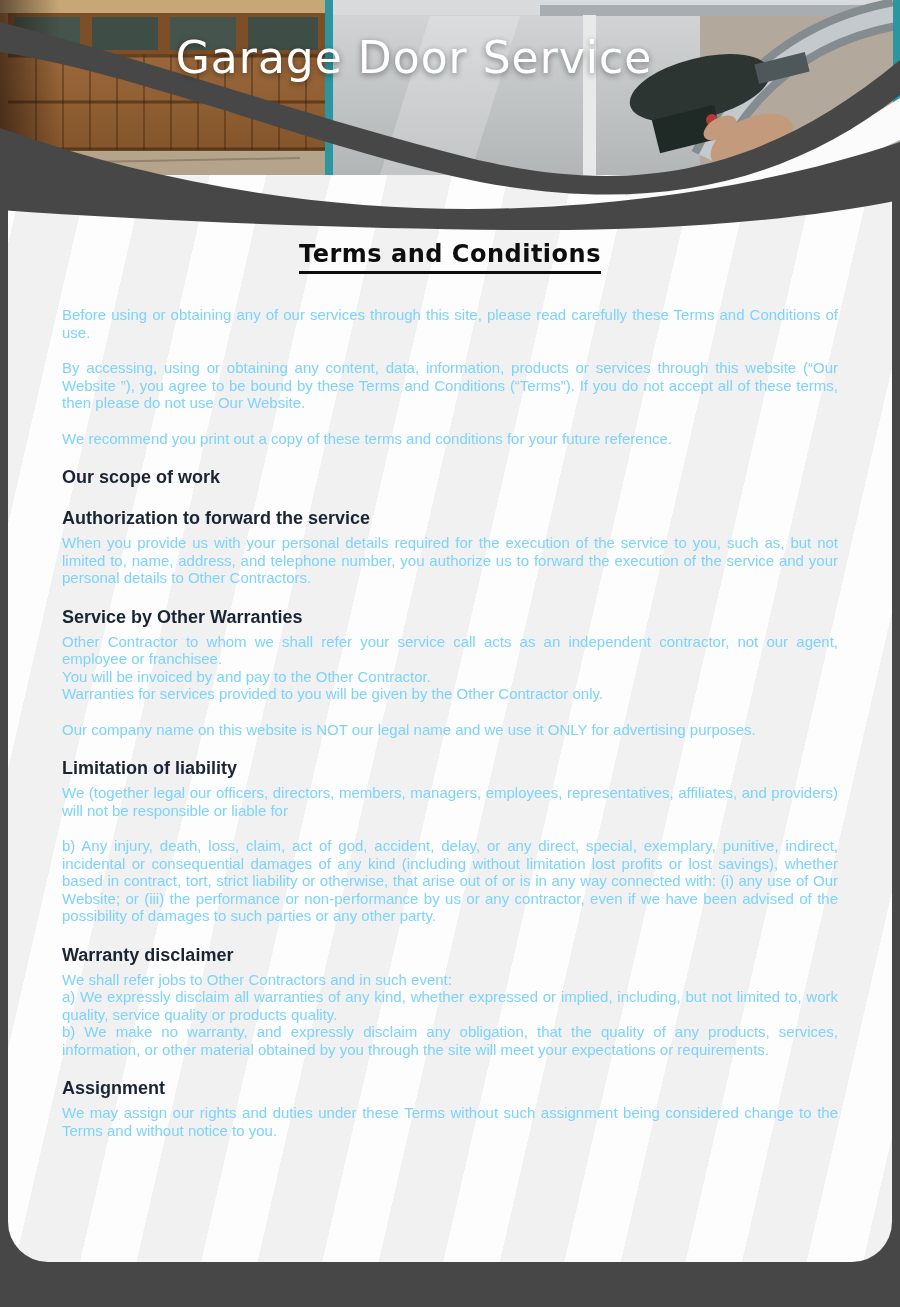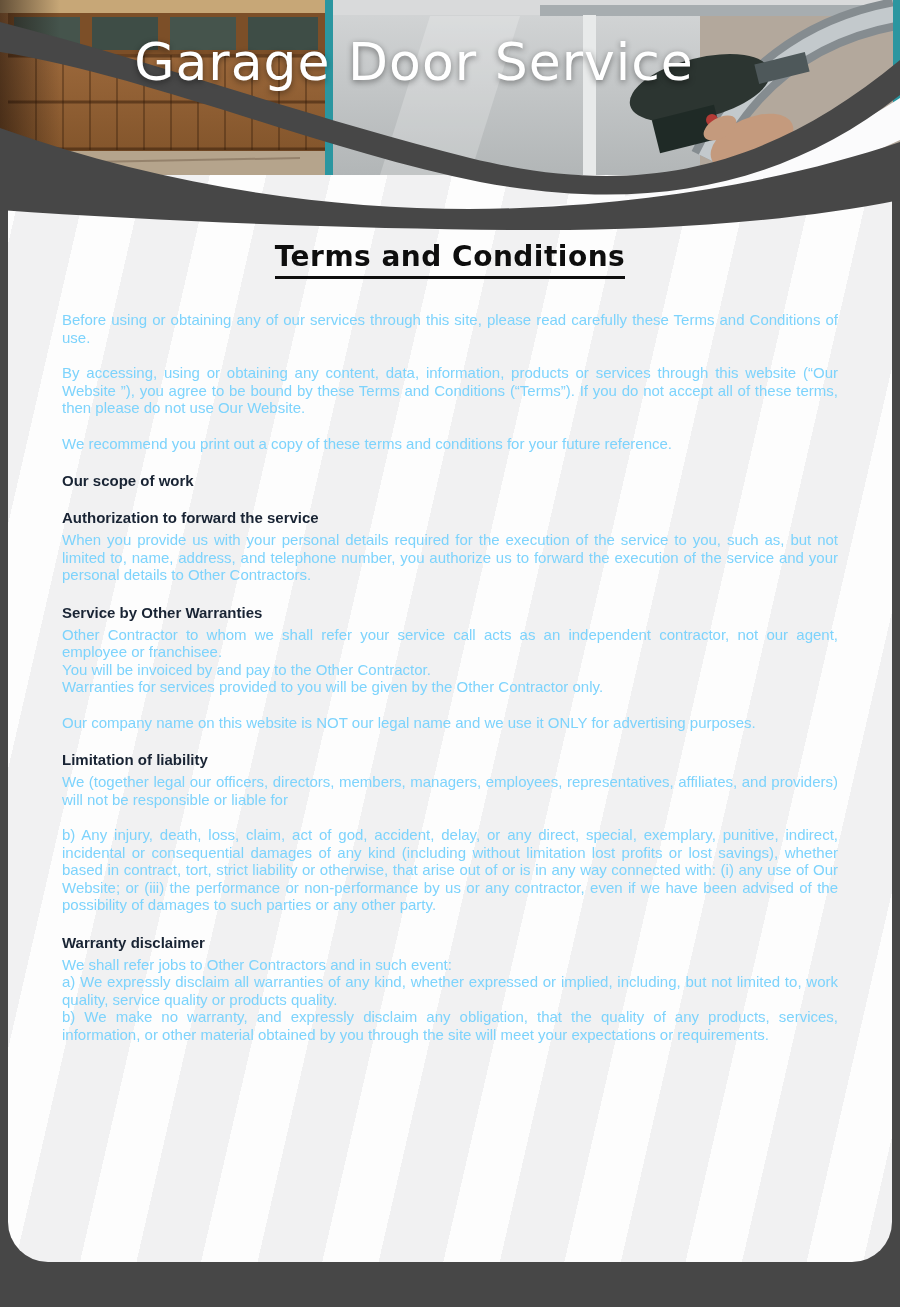--- a/index.html
+++ b/index.html
@@ -16,49 +16,49 @@
     background:repeating-linear-gradient(103deg,
       #fdfdfd 0px,#fdfdfd 55px,
       #f1f1f2 55px,#f1f1f2 118px);
     border-radius:0 0 40px 40px;
   }
   .header-art{position:absolute;top:0;left:0;width:900px;height:330px;display:block;}
   .site-title{
     position:absolute;top:32px;left:0;width:828px;
     text-align:center;
     font-family:"DejaVu Sans","Liberation Sans",sans-serif;
-    font-size:52px;color:#ffffff;letter-spacing:1px;
+    font-size:44px;color:#ffffff;letter-spacing:1px;
     text-shadow:0 2px 6px rgba(0,0,0,0.45);
     z-index:3;
   }
   .content{
     position:absolute;top:0;left:8px;width:884px;
     padding:240px 54px 0 54px;box-sizing:border-box;
     z-index:2;
   }
   .title-wrap{text-align:center;margin:0 0 32px 0;}
   h1{
     display:inline-block;margin:0;
     font-family:"DejaVu Sans","Liberation Sans",sans-serif;
-    font-size:28px;font-weight:bold;color:#0e0e0e;
+    font-size:24px;font-weight:bold;color:#0e0e0e;
     border-bottom:3px solid #0e0e0e;padding-bottom:3px;
     letter-spacing:0.5px;
     text-align:center;
   }
   .content p{
     margin:0 0 18px 0;
     font-size:15px;line-height:17.5px;
     color:#7dd3fc;
     text-align:justify;
     white-space:pre-line;
   }
   section{margin-top:20px;}
   h2{
     margin:0 0 5px 0;
-    font-size:15px;font-weight:bold;color:#192434;
+    font-size:18px;font-weight:bold;color:#192434;
   }
   .footer-band{
     position:absolute;left:0;right:0;bottom:0;height:45px;
     background:#474747;z-index:1;
   }
 </style>
 </head>
 <body>
 
 <div class="panel"></div>
@@ -178,15 +178,19 @@
     <p>b) Any injury, death, loss, claim, act of god, accident, delay, or any direct, special, exemplary, punitive, indirect, incidental or consequential damages of any kind (including without limitation lost profits or lost savings), whether based in contract, tort, strict liability or otherwise, that arise out of or is in any way connected with: (i) any use of Our Website; or (iii) the performance or non-performance by us or any contractor, even if we have been advised of the possibility of damages to such parties or any other party.</p>
   </section>
 
   <section>
     <h2>Warranty disclaimer</h2>
     <p>We shall refer jobs to Other Contractors and in such event:
 a) We expressly disclaim all warranties of any kind, whether expressed or implied, including, but not limited to, work quality, service quality or products quality.
 b) We make no warranty, and expressly disclaim any obligation, that the quality of any products, services, information, or other material obtained by you through the site will meet your expectations or requirements.</p>
   </section>
 
+  <section>
+    <h2>Assignment</h2>
+    <p>We may assign our rights and duties under these Terms without such assignment being considered change to the Terms and without notice to you.</p>
+  </section>
 </div>
 
 <div class="footer-band"></div>
 
 </body></html>

